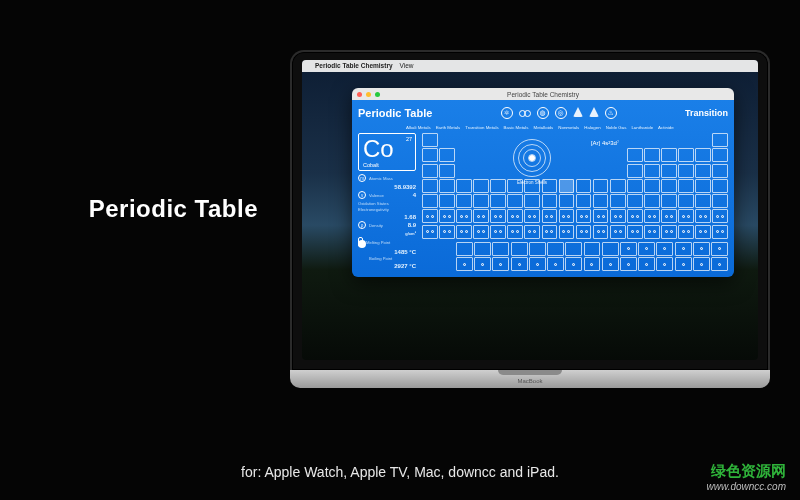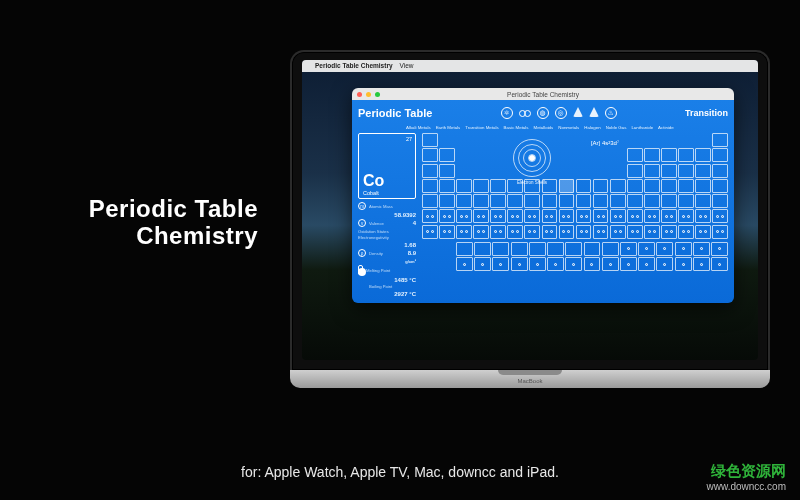--- a/index.html
+++ b/index.html
@@ -36,21 +36,21 @@
   .ico.chain::before, .ico.chain::after { content:""; position:absolute; width:5px; height:5px; border:1px solid #fff; border-radius:50%; }
   .ico.chain::before { left:0; top:3px; } .ico.chain::after { right:0; top:3px; }
   .ico.flask { border: none; width: 0; height: 0; border-left: 5px solid transparent; border-right: 5px solid transparent; border-bottom: 10px solid rgba(255,255,255,.9); border-radius: 2px; }
 
   .catbar { display: flex; gap: 5px; justify-content: flex-start; flex-wrap: wrap; font-size: 4.4px; color: #dfefff; margin: 3px 48px 3px 48px; }
 
   .appmain { display: flex; gap: 6px; }
   .sidepanel { width: 58px; }
   .bigcell { border: 1.5px solid #fff; border-radius: 2px; padding: 3px 4px 2px 4px; margin-bottom: 3px; position: relative; }
   .bigcell .num { position: absolute; right: 3px; top: 2px; font-size: 5.5px; }
-  .bigcell .sym { font-size: 16px; font-weight: 700; line-height: 1; margin-top: 36px; }
+  .bigcell .sym { font-size: 24px; font-weight: 400; line-height: 1; }
   .bigcell .nm { font-size: 5.5px; margin-top: 1px; }
   .prop { display: flex; flex-direction: column; gap: 1.5px; font-size: 4.2px; color: #e2f1ff; }
   .prop .row { display: flex; align-items: center; gap: 3px; }
   .prop .lbl { opacity: .8; flex: 1; }
   .prop .val { font-weight: 700; font-size: 6px; text-align: right; }
   .pi { width: 8px; height: 8px; border: 1px solid #fff; border-radius: 50%; display: inline-flex; align-items: center; justify-content: center; font-size: 4.5px; }
   .pi.therm { border-radius: 2px; width:5px; height:10px; position:relative; }
   .pi.therm::after { content:""; position:absolute; bottom:-2px; left:-1.5px; width:8px; height:8px; background:#fff; border-radius:50%; }
   .econf { text-align: center; font-size: 6px; margin-bottom: 2px; }
   .shellwrap { display:flex; flex-direction:column; align-items:center; margin-bottom:4px; }
@@ -71,29 +71,28 @@
   .lanth { display:grid; grid-template-columns: repeat(15,1fr); grid-auto-rows:14px; gap:1.3px; margin-top:3px; margin-left: 34px; }
 
   .base { height: 18px; background: linear-gradient(#cfcfcf, #9a9a9a); border-radius: 0 0 10px 10px; position: relative; display:flex; align-items:center; justify-content:center; }
   .notch { position:absolute; top:0; left:50%; transform:translateX(-50%); width:64px; height:5px; background:#8a8a8a; border-radius: 0 0 8px 8px; }
   .brand { font-size: 6px; color:#555; margin-top:4px; }
 
   
   .subtitle { position:absolute; left:0; right:0; bottom:20px; text-align:center; font-size:14px; color:#e8e8e8; }
   .wm { position:absolute; right:14px; bottom:8px; text-align:right; font-size:12px; }
   .wm .cn { color:#2fb33a; font-weight:700; font-size:15px; }
-  .wm .url { color:#bdbdbd; font-size:10px; }
+  .wm .url { color:#bdbdbd; font-size:10px;font-style:italic; }
 </style>
 </head>
 <body>
 
 <div class="promo">
   <h1>
     <span>Periodic Table</span><br>
-    <span>Chemistry</span>
   </h1>
 </div>
 
 <div class="laptop">
   <div class="bezel">
     <div class="screen">
 
       <div class="menubar">
         <span class="apple"></span>
         <b>Periodic Table Chemistry</b>

